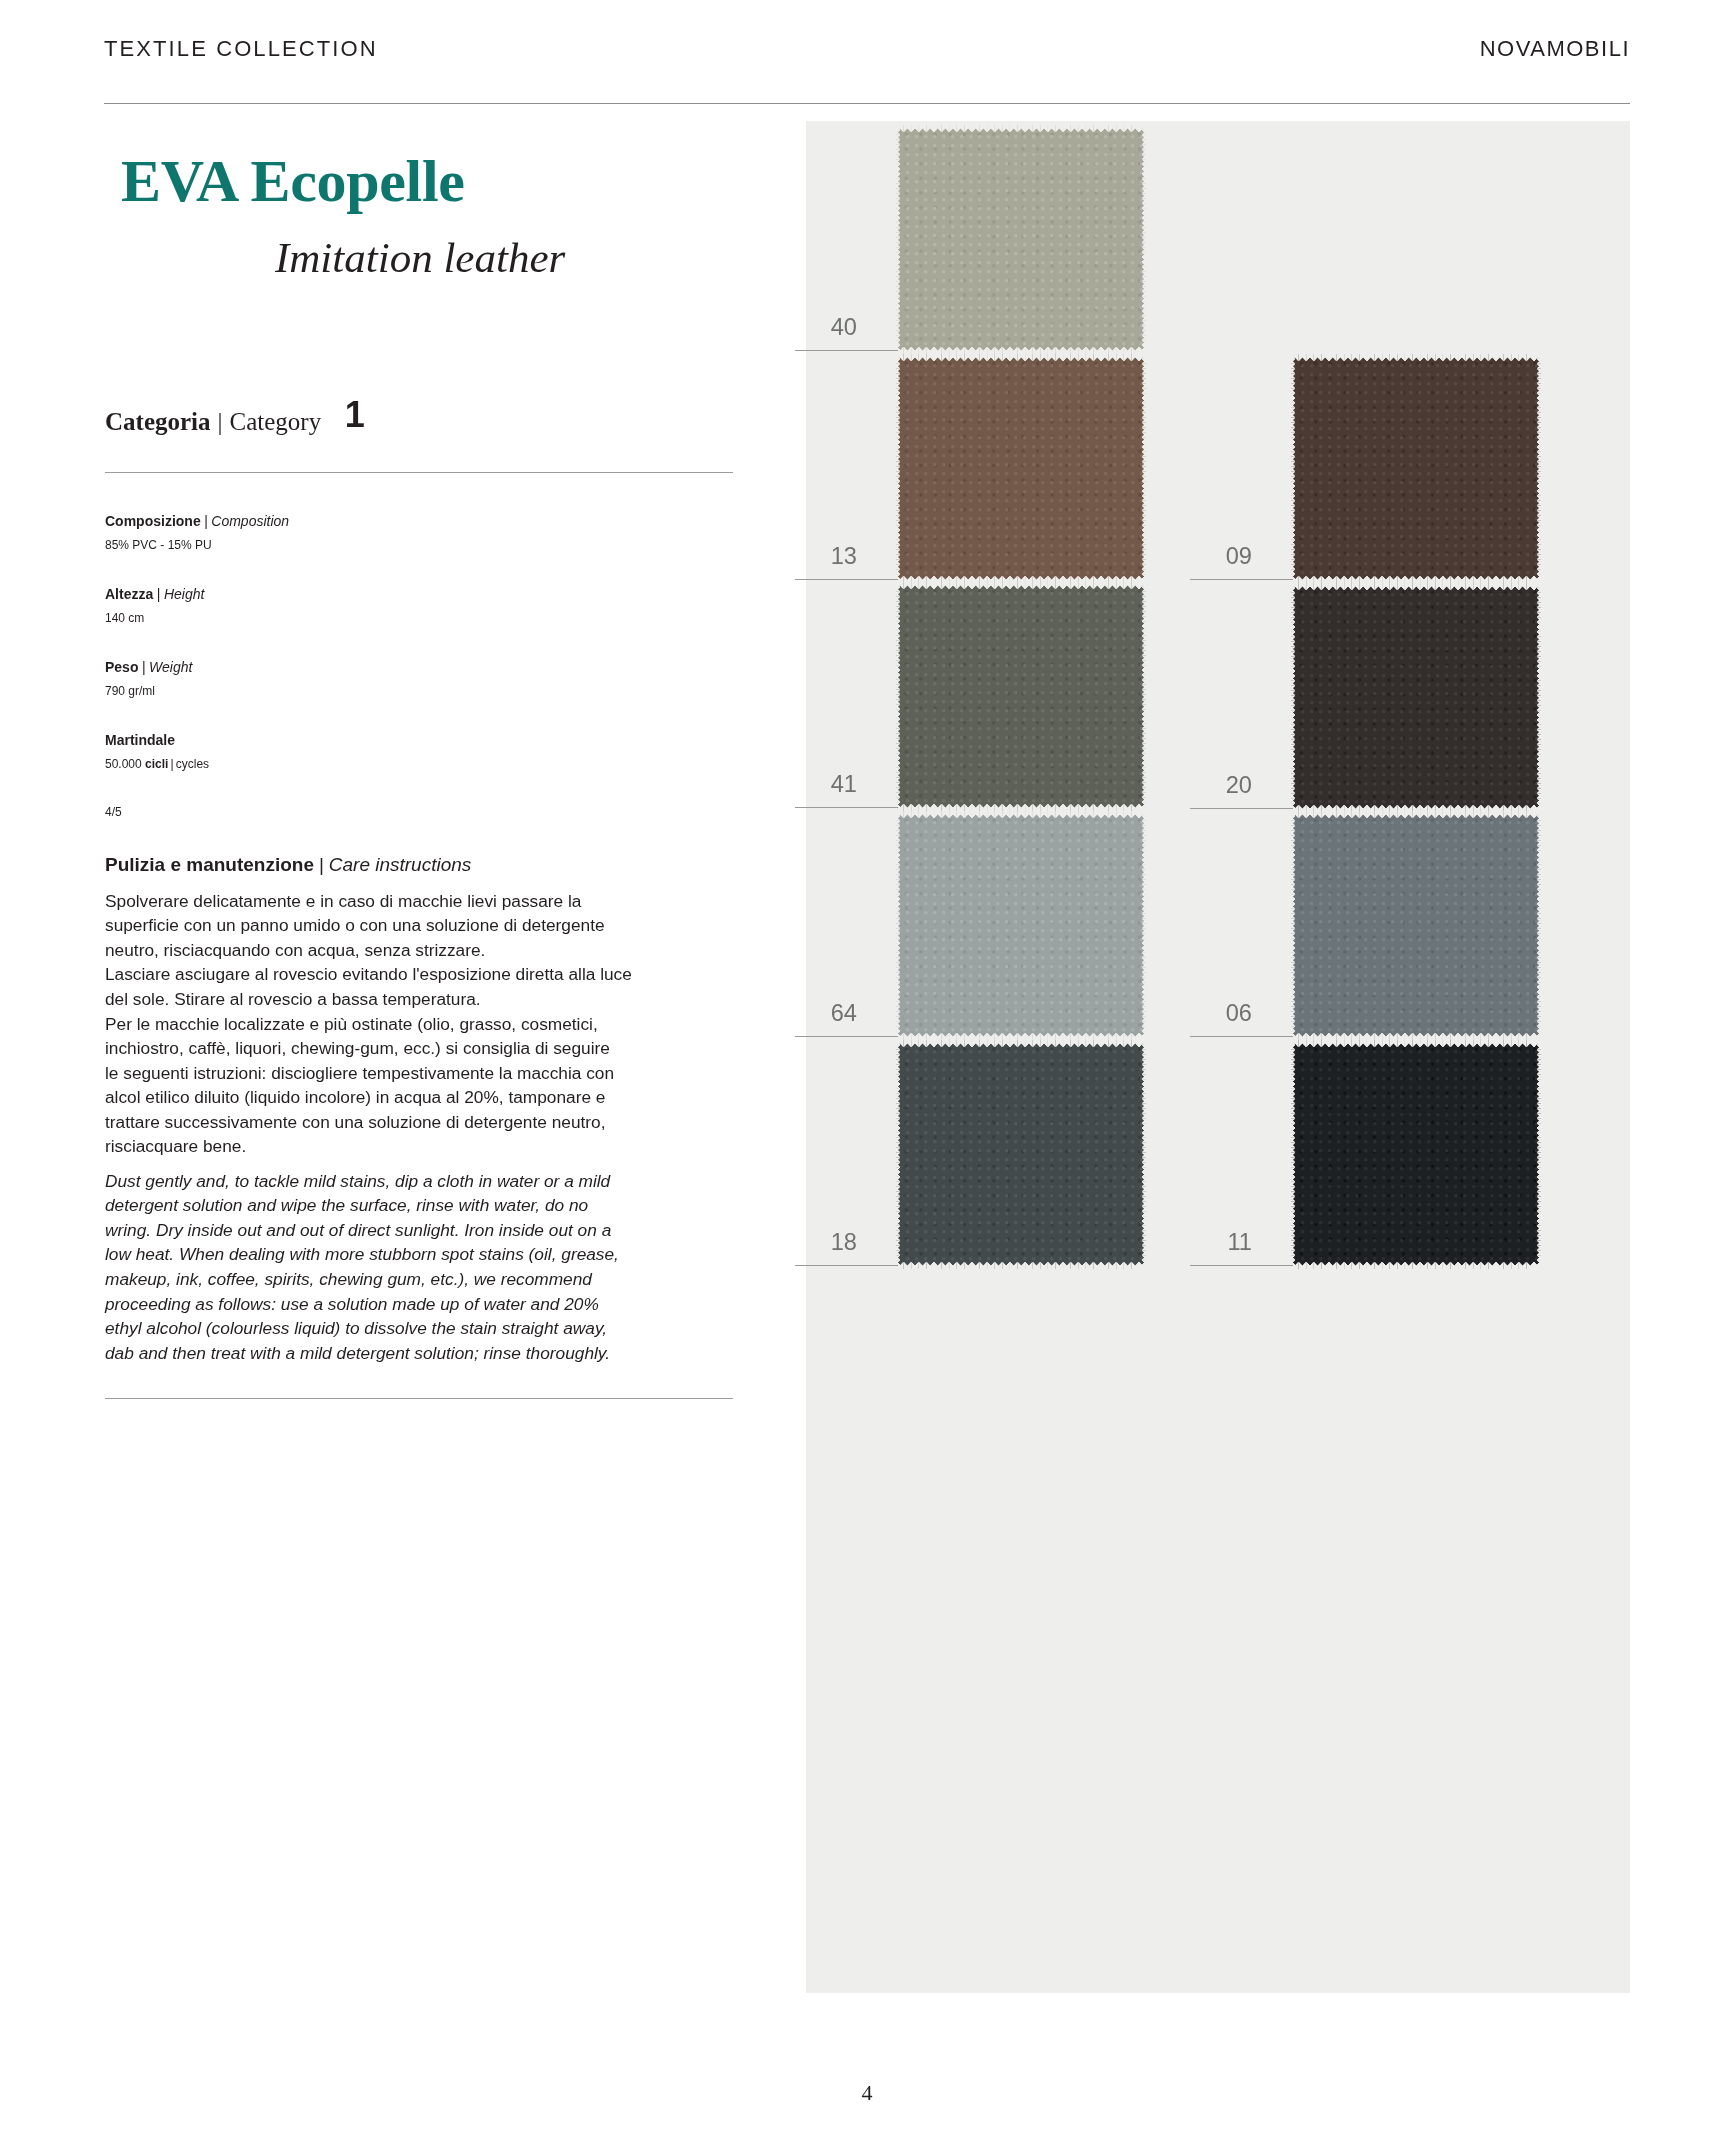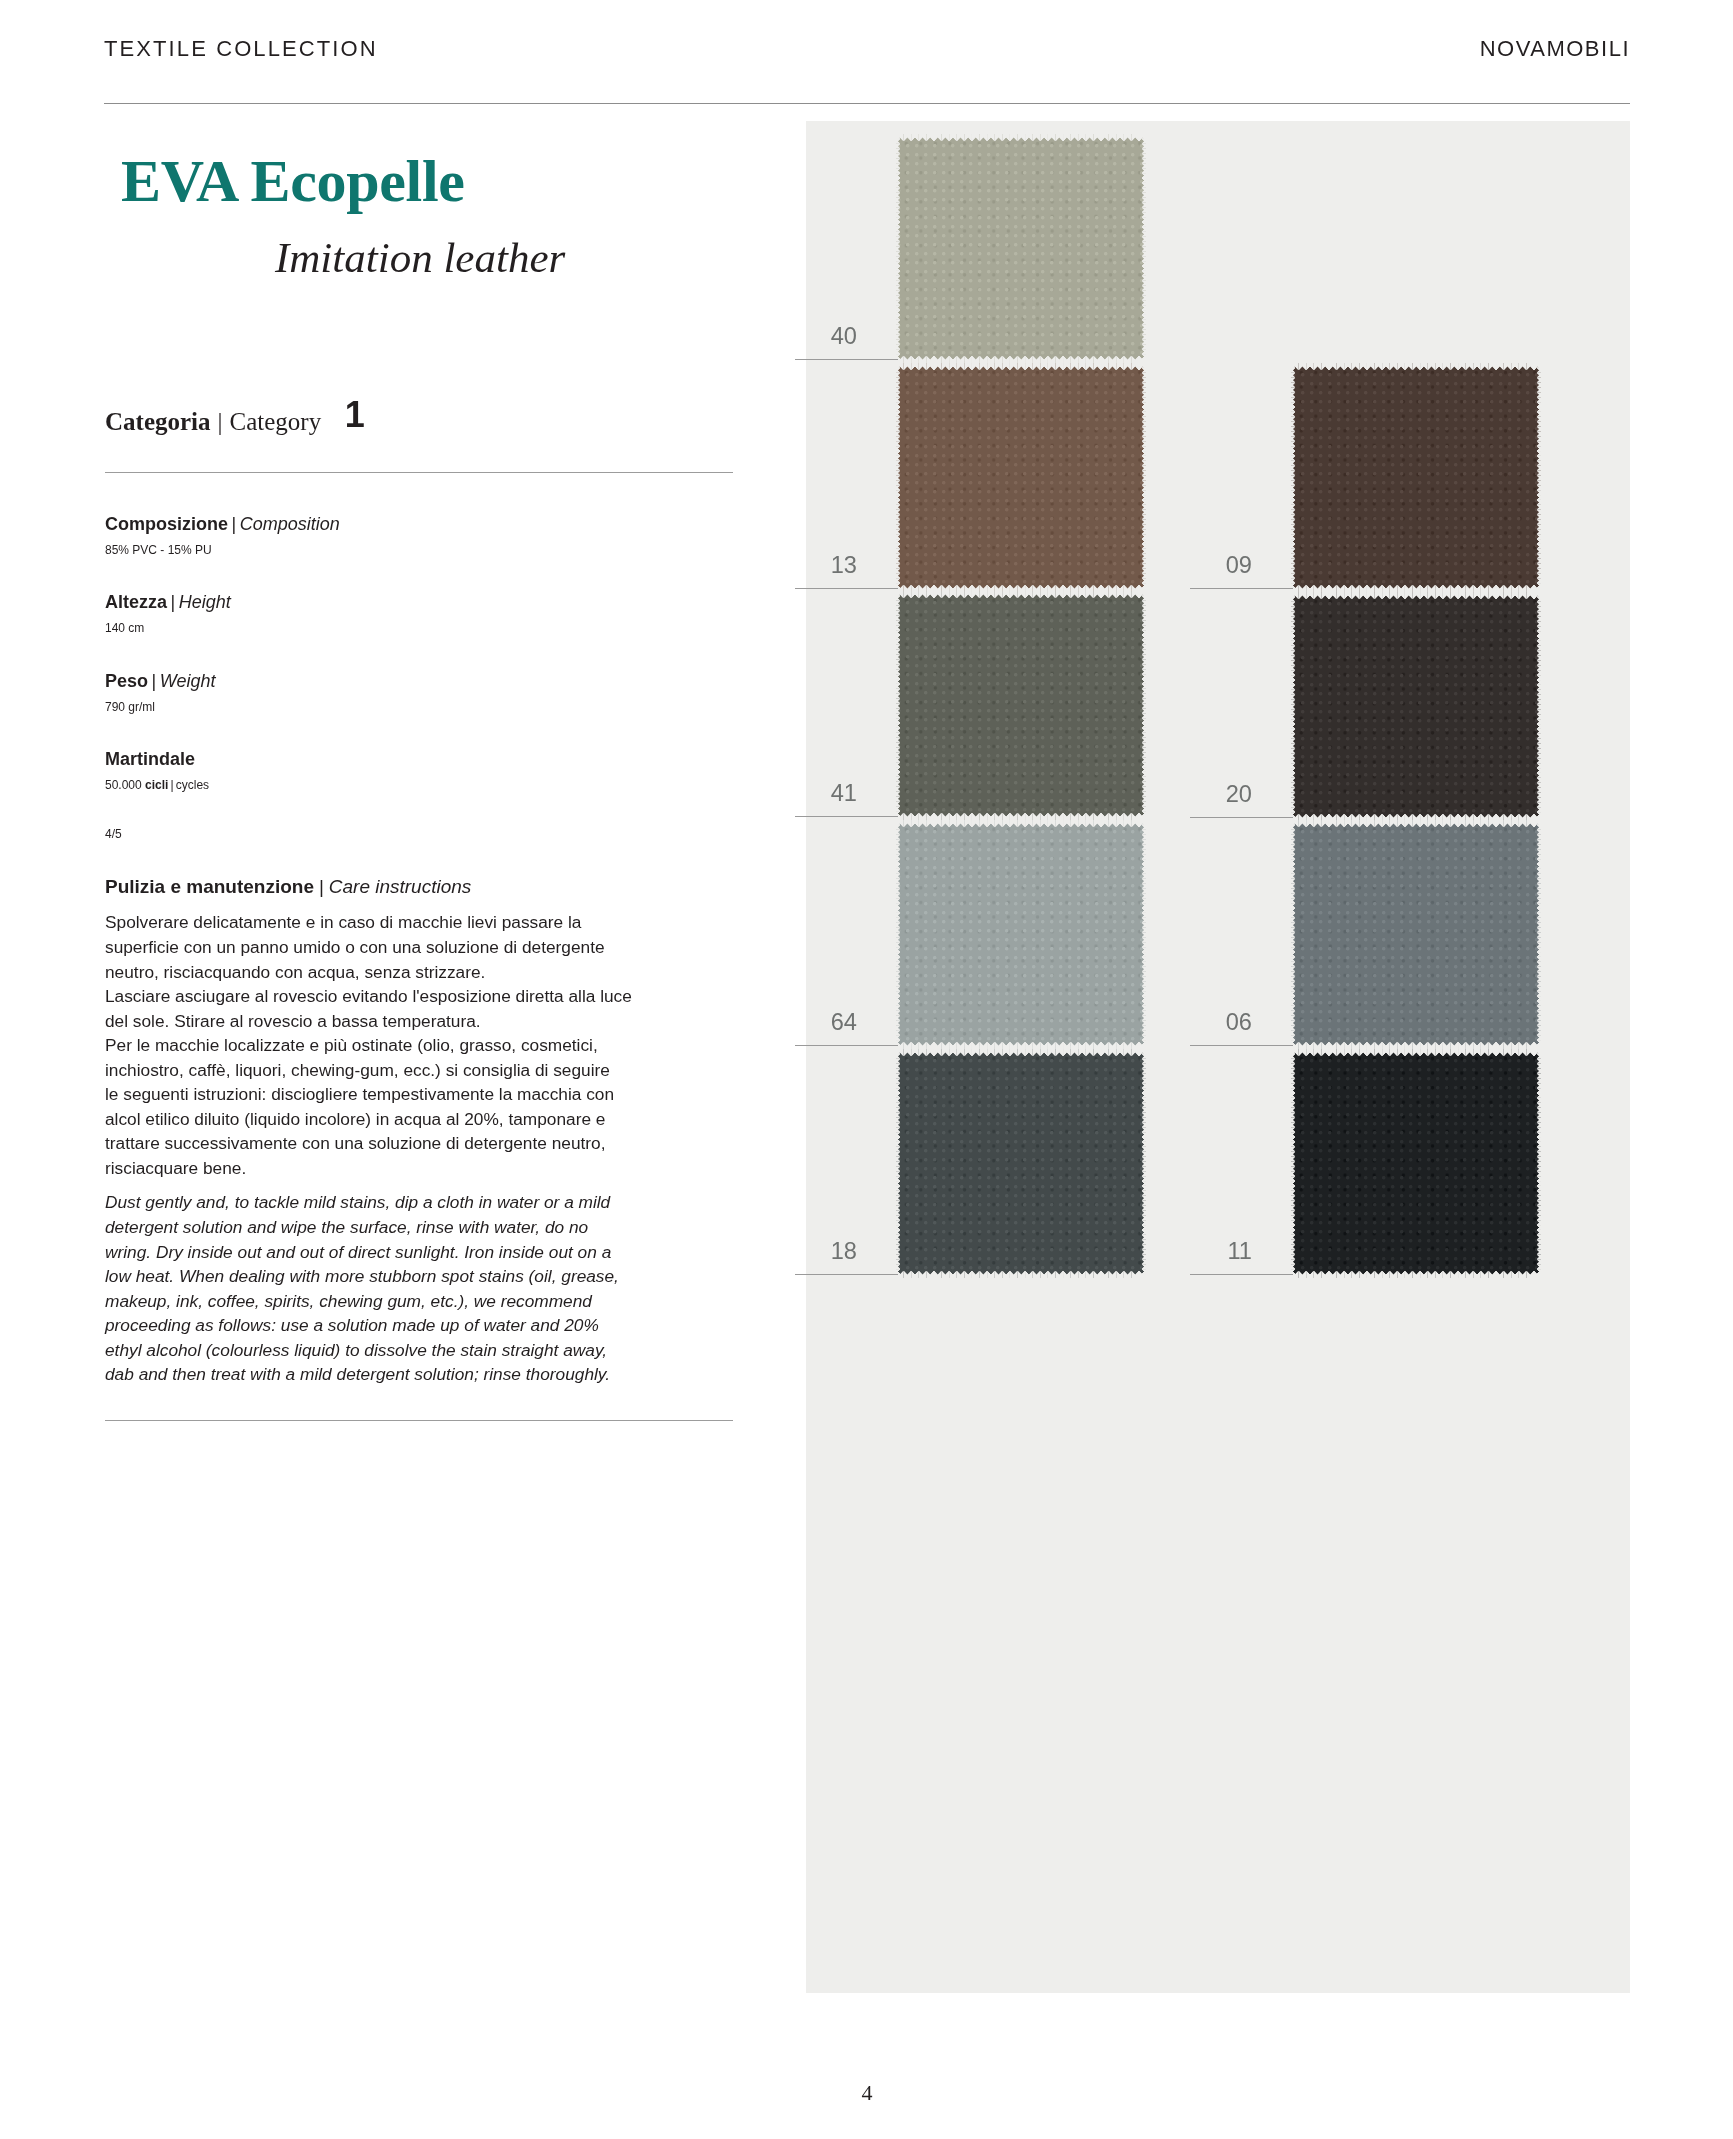--- a/index.html
+++ b/index.html
@@ -114,21 +114,21 @@
   .rule {
     width: 628px;
     height: 0.7px;
     background: #9c9c9c;
     margin: 33px 0 0 0;
   }
 
   .specs { margin-top: 39px; }
   .spec { margin-bottom: 32px; }
   .spec-label {
-    font-size: 18px;
+    font-size: 14px;
     line-height: 1.35;
     color: #231f20;
   }
   .spec-label .it { font-weight: 700; }
   .spec-label .sep { font-weight: 400; padding: 0 3.5px; }
   .spec-label .en { font-style: italic; font-weight: 400; }
   .spec-value {
     font-size: 12px;
     line-height: 1.35;
     margin-top: 6px;
@@ -169,21 +169,21 @@
     width: 628px;
     height: 0.7px;
     background: #9c9c9c;
     margin-top: 33px;
   }
 
   
   .swatch-grid {
     position: absolute;
     left: 806px;
-    top: 113px;
+    top: 104px;
     width: 824px;
     height: 1592px;
   }
   .swatch-col { position: absolute; top: 0; }
   .col-left  { left: 90px; }
   .col-right { left: 485px; }
 
   .swatch-item { position: absolute; }
 
   .swatch {

